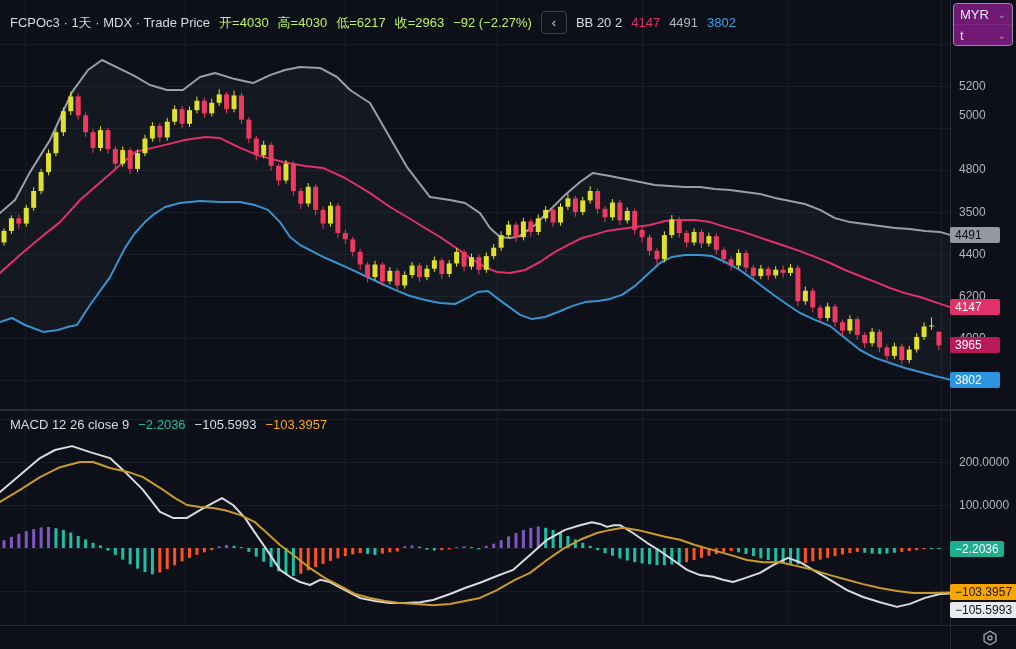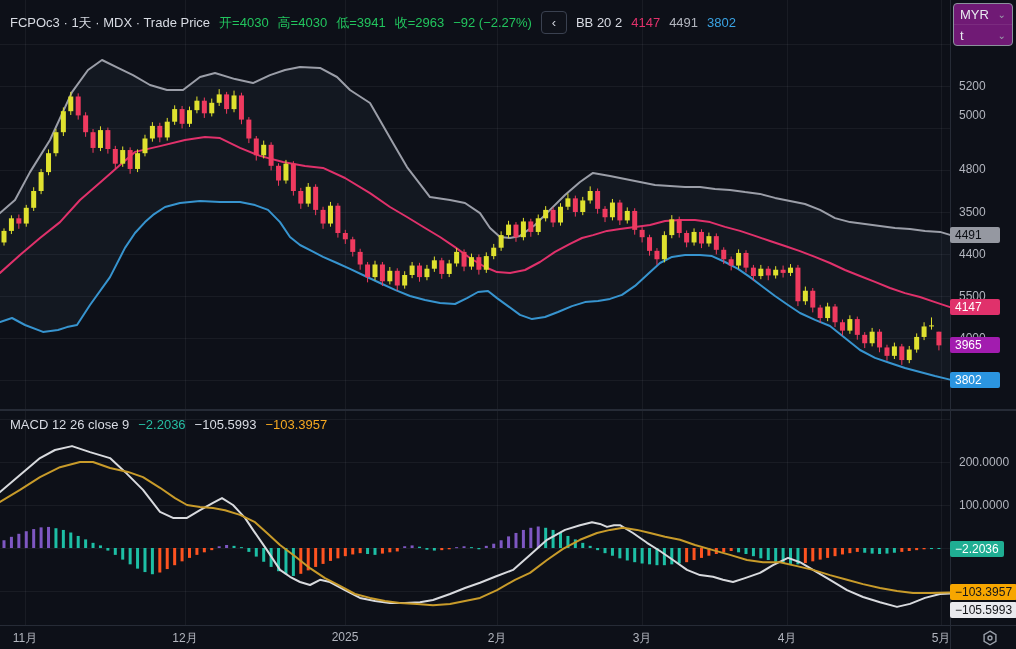--- a/index.html
+++ b/index.html
@@ -4,21 +4,21 @@
 <style>
   html,body{margin:0;padding:0;background:#000;}
   #root{position:relative;width:1016px;height:649px;background:#0d1018;overflow:hidden;
         font-family:Liberation Sans, sans-serif;color:#d1d4dc;}
   #chart-svg{position:absolute;left:0;top:0;}
   
   .legend{position:absolute;display:flex;align-items:center;gap:9px;font-size:13px;z-index:20;white-space:nowrap;}
   #main-legend{left:10px;top:11px;}
   #macd-legend{left:10px;top:417px;}
   .lg-title{color:#d8dbe3;font-weight:400;}
-  .lg-red{color:#22c55e;}
+  .lg-red{color:#bef264;}
   .lg-pink{color:#e0316b;}
   .lg-gray{color:#b2b5be;}
   .lg-blue{color:#3aa3e3;}
   .lg-teal{color:#27bda2;}
   .lg-white{color:#d8dbe3;}
   .lg-orange{color:#f5a821;}
   .collapse-btn{display:inline-flex;align-items:center;justify-content:center;width:24px;height:21px;
       border:1px solid #3a4150;border-radius:4px;color:#cfd3dc;font-size:13px;cursor:pointer;background:rgba(16,20,28,.6);}
   
   .axis-col{position:absolute;left:950px;width:66px;top:0;height:625px;z-index:10;padding-left:35px;}
@@ -456,21 +456,21 @@
       <polyline points="0,502.0 20,489.9 40,477.1 60,467.2 80,462.0 93,462.0 110,468.0 128,471.9 143,477.1 160,487.8 175,498.1 187,505.0 200,507.1 213,508.0 225,510.2 240,514.9 255,522.2 267,533.0 280,545.0 295,556.2 310,568.2 325,578.1 340,585.8 355,594.0 370,597.9 385,600.9 400,603.0 417,603.9 433,605.2 450,603.9 465,600.9 480,597.9 497,590.1 515,579.8 530,572.9 547,560.0 563,548.9 580,539.8 597,533.0 610,529.9 623,527.8 637,529.9 650,533.0 665,536.8 680,539.8 695,545.0 713,550.1 730,554.9 747,560.0 763,562.2 780,562.2 797,566.1 813,569.9 830,575.1 847,579.8 863,584.1 880,588.0 897,591.0 913,593.1 930,593.1 950,592.5" stroke="#c89b2a" fill="none" stroke-width="2" stroke-linejoin="round" stroke-linecap="round"></polyline>
       <line x1="0" y1="410" x2="1016" y2="410" stroke="#262b36" stroke-width="2" shape-rendering="crispEdges"></line>
       <line x1="950" y1="0" x2="950" y2="649" stroke="#262b36" stroke-width="1" shape-rendering="crispEdges"></line>
       <line x1="0" y1="625" x2="1016" y2="625" stroke="#262b36" stroke-width="1" shape-rendering="crispEdges"></line>
     </svg>
 
   <div class="legend" id="main-legend">
     <span class="lg-title">FCPOc3 · 1天 · MDX · Trade Price</span>
     <span class="lg-red">开=4030</span>
     <span class="lg-red">高=4030</span>
-    <span class="lg-red">低=3941</span>
+    <span class="lg-red">低=6217</span>
     <span class="lg-red">收=2963</span>
     <span class="lg-red">−92 (−2.27%)</span>
     <span class="collapse-btn">
       <span>‹</span>
     </span>
     <span class="lg-title">BB 20 2</span>
     <span class="lg-pink">4147</span>
     <span class="lg-gray">4491</span>
     <span class="lg-blue">3802</span>
   </div>
@@ -481,42 +481,33 @@
     <span class="lg-white">−105.5993</span>
     <span class="lg-orange">−103.3957</span>
   </div>
 
   <div class="axis-col" id="price-axis">
       <div class="axis-label" style="top: 79px;">5200</div>
       <div class="axis-label" style="top: 108px;">5000</div>
       <div class="axis-label" style="top: 162px;">4800</div>
       <div class="axis-label" style="top: 205px;">3500</div>
       <div class="axis-label" style="top: 247px;">4400</div>
-      <div class="axis-label" style="top: 289px;">5500</div>
+      <div class="axis-label" style="top: 289px;">6200</div>
       <div class="axis-label" style="top: 331px;">4000</div>
       <div class="badge" style="top: 226.89px; background: rgb(149, 152, 161); color: rgb(11, 14, 20);">4491</div>
       <div class="badge" style="top: 299.13px; background: rgb(224, 49, 107); color: rgb(255, 255, 255);">4147</div>
-      <div class="badge" style="top: 337.35px; background: #a21caf; color: rgb(255, 255, 255);">3965</div>
+      <div class="badge" style="top: 337.35px; background: #be185d; color: rgb(255, 255, 255);">3965</div>
       <div class="badge" style="top: 371.58px; background: rgb(43, 149, 224); color: rgb(255, 255, 255);">3802</div>
       <div class="axis-label" style="top: 455px;">200.0000</div>
       <div class="axis-label" style="top: 498px;">100.0000</div>
       <div class="badge" style="top: 540.948px; background: rgb(31, 174, 147); color: rgb(255, 255, 255);">−2.2036</div>
       <div class="badge" style="top: 584.46px; background: rgb(247, 166, 0); color: rgb(21, 22, 26);">−103.3957</div>
       <div class="badge" style="top: 602px; background: rgb(233, 234, 238); color: rgb(21, 22, 26);">−105.5993</div>
     </div>
 
-  <div id="time-axis">
-      <div class="time-label" style="left: 25px;">11月</div>
-      <div class="time-label" style="left: 185px;">12月</div>
-      <div class="time-label" style="left: 345px;">2025</div>
-      <div class="time-label" style="left: 497px;">2月</div>
-      <div class="time-label" style="left: 642px;">3月</div>
-      <div class="time-label" style="left: 787px;">4月</div>
-      <div class="time-label" style="left: 941px;">5月</div>
-    </div>
 
   <div id="currency-widget">
     <div class="cw-row">
       <span>MYR</span>
       <span class="cw-chevron">⌄</span>
     </div>
     <div class="cw-row">
       <span>t</span>
       <span class="cw-chevron">⌄</span>
     </div>

